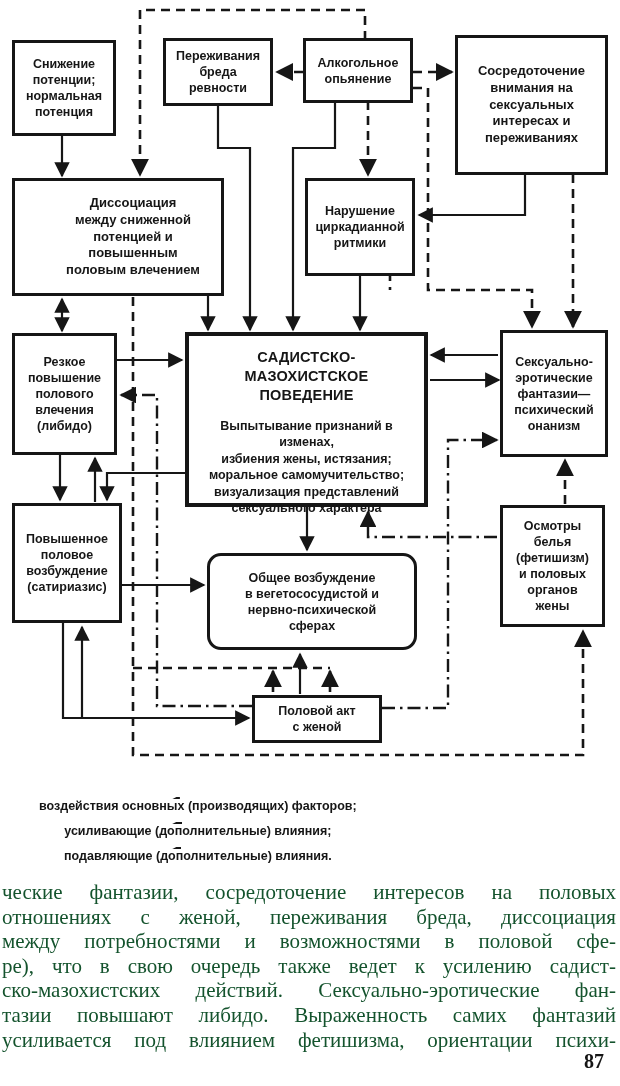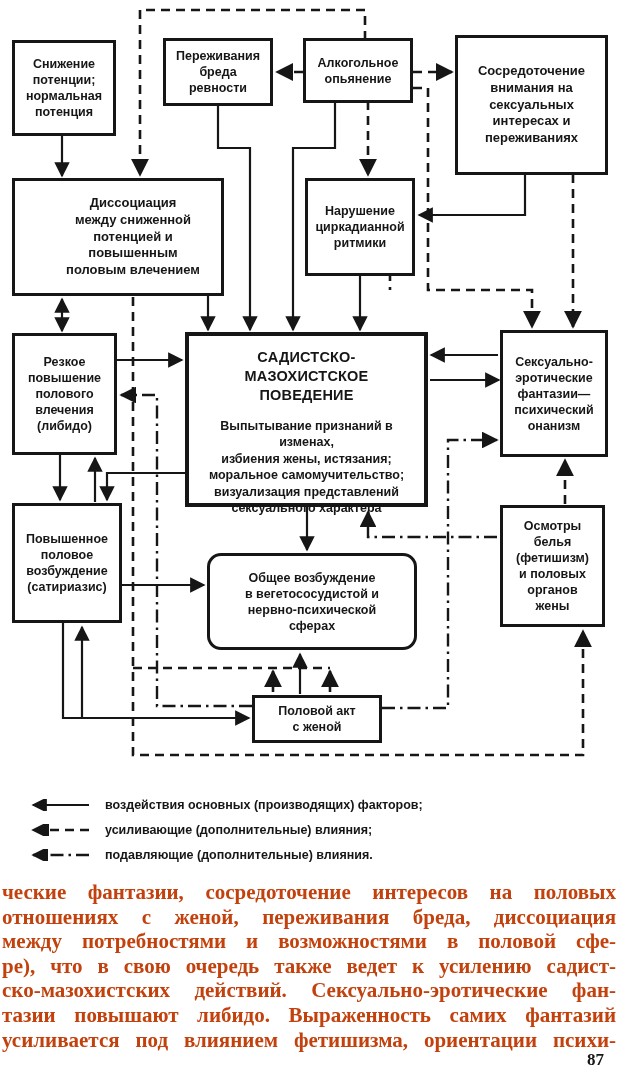--- a/index.html
+++ b/index.html
@@ -29,29 +29,29 @@
   #b-obshchee{left:207px;top:553px;width:210px;height:97px;border-radius:14px;}
   #b-polovoy{left:252px;top:695px;width:130px;height:48px;align-items:center;}
   #b-central{left:185px;top:332px;width:243px;height:175px;border-width:4px;
              display:block;padding:12px 8px 0 8px;}
   .central-title{font-size:14.5px;font-weight:bold;letter-spacing:.2px;white-space:pre-line;
                  text-align:center;line-height:1.3;}
   .central-body{margin-top:13px;font-size:12.5px;font-weight:bold;white-space:pre-line;
                 text-align:center;line-height:1.32;}
   
   .legend{position:absolute;left:25px;top:797px;display:flex;flex-direction:column;gap:9px;}
-  .leg-row{display:flex;align-items:center;height:16px;}
+  .leg-row{display:flex;align-items:center;height:16px;flex-direction:column;}
   .leg-svg{display:block;}
   .leg-label{margin-left:14px;font-weight:bold;font-size:12.5px;white-space:nowrap;}
   
   .bodytext{position:absolute;left:2px;right:4px;top:880px;
-            font-family:"Liberation Serif",serif;font-weight:bold;color:#c2410c;}
+            font-family:"Liberation Serif",serif;font-weight:normal;color:#14532d;}
   .tl{font-size:21px;line-height:24.6px;text-align:justify;text-align-last:justify;}
   .pageno{position:absolute;right:16px;top:1050px;font-family:"Liberation Serif",serif;
-          font-weight:bold;font-size:17px;}
+          font-weight:bold;font-size:20px;}
 </style>
 </head>
 <body>
 
 <div class="page">
 
   <svg class="net" width="620" height="800">
     <defs>
       <marker id="m" viewBox="0 0 10 10" refX="9" refY="5" markerWidth="7" markerHeight="7" orient="auto-start-reverse">
           <path d="M0,0 L10,5 L0,10 z"></path>

